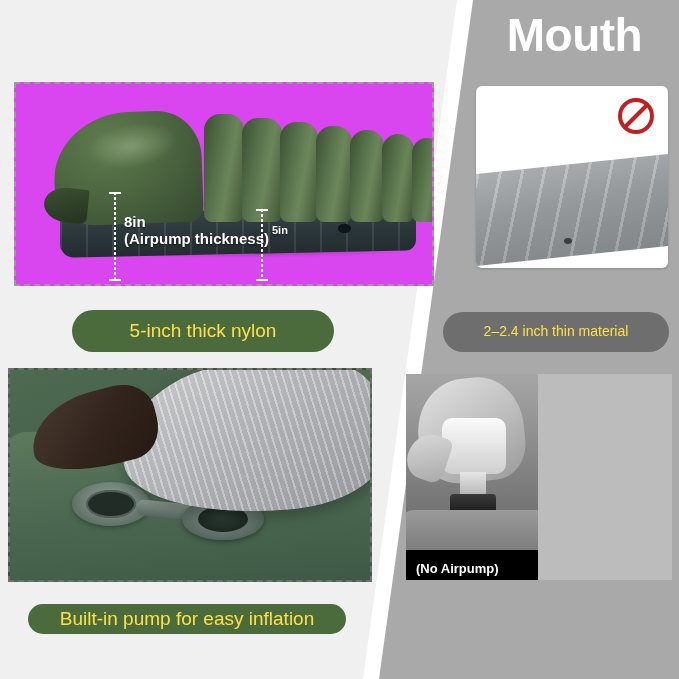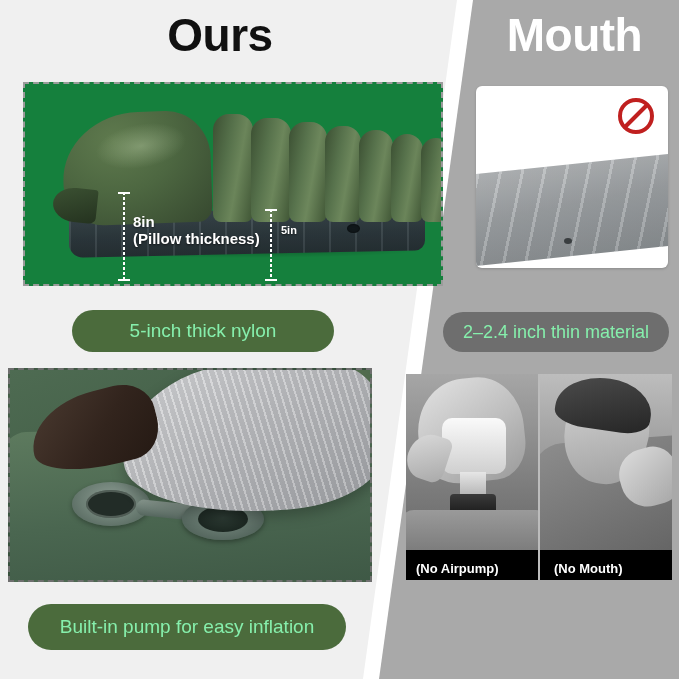--- a/index.html
+++ b/index.html
@@ -20,22 +20,22 @@
     background:#ffffff;
     clip-path:polygon(457px 0, 473px 0, 379px 679px, 363px 679px);}
 
   
   .hdr{position:absolute;font-weight:bold;letter-spacing:-0.5px;white-space:nowrap;}
   #hdr-ours{left:0;top:8px;width:440px;text-align:center;font-size:46px;color:#111111;}
   #hdr-others{left:470px;top:8px;width:209px;text-align:center;font-size:46px;color:#ffffff;}
 
   
   #card-ours-top{
-    position:absolute;left:23px;top:82px;width:420px;height:204px;
-    background:#15803d;border:2px dashed #9b9b9b;box-sizing:border-box;
+    position:absolute;left:14px;top:82px;width:420px;height:204px;
+    background:#d946ef;border:2px dashed #9b9b9b;box-sizing:border-box;
     overflow:hidden;
   }
   
   .mat-wrap{position:absolute;left:0;top:0;width:100%;height:100%;}
   .mat-shadow{position:absolute;left:40px;top:158px;width:360px;height:16px;
     background:radial-gradient(ellipse at center,rgba(0,0,0,.28),rgba(0,0,0,0) 70%);}
   .mat-base{position:absolute;left:44px;top:126px;width:356px;height:44px;
     background:linear-gradient(180deg,#3c4a4f 0%,#2e3a3f 60%,#273236 100%);
     border-radius:4px 10px 10px 14px;
     transform:skewY(-1.2deg);}
@@ -77,28 +77,28 @@
     border-radius:6px 22px 8px 10px;transform:skewY(-6deg);}
   .flatmat-ridges{position:absolute;left:-22px;top:78px;width:236px;height:92px;
     transform:skewY(-6deg);border-radius:6px 22px 8px 10px;
     background:repeating-linear-gradient(102deg,rgba(255,255,255,.16) 0 3px,rgba(0,0,0,.07) 3px 22px);}
   .flatmat-valve{position:absolute;left:88px;top:152px;width:8px;height:6px;
     background:#3a3e40;border-radius:50%;}
   .no-icon{position:absolute;right:12px;top:10px;width:40px;height:40px;}
 
   
   .pill{position:absolute;display:flex;align-items:center;justify-content:center;
-    text-align:center;color:#86efac;font-weight:normal;line-height:1.12;
+    text-align:center;color:#fde047;font-weight:normal;line-height:1.12;
     border-radius:999px;box-sizing:border-box;}
   .pill-green{background:#4b6b3c;}
   .pill-gray{background:#6e6e6e;}
 
   #pill-ours-1{left:72px;top:310px;width:262px;height:42px;font-size:19px;}
-  #pill-others-1{left:443px;top:312px;width:226px;height:40px;font-size:18px;}
-  #pill-ours-2{left:28px;top:604px;width:318px;height:46px;font-size:19px;}
+  #pill-others-1{left:443px;top:312px;width:226px;height:40px;font-size:14px;}
+  #pill-ours-2{left:28px;top:604px;width:318px;height:30px;font-size:19px;}
   #pill-others-2{left:406px;top:601px;width:262px;height:52px;font-size:18px;}
 
   
   #card-ours-bot{
     position:absolute;left:8px;top:368px;width:364px;height:214px;
     border:2px dashed #6f6f6f;box-sizing:border-box;overflow:hidden;
     background:linear-gradient(160deg,#4e6b52 0%,#415c45 55%,#36503c 100%);
   }
   .grass-blur{position:absolute;right:-10px;top:-8px;width:90px;height:120px;
     background:radial-gradient(ellipse at 60% 40%,#6f8a5e 0%,rgba(90,115,75,0) 72%);
@@ -173,21 +173,20 @@
 </style>
 </head>
 <body>
 
 <div id="stage">
 
   <div class="pane pane-left"></div>
   <div class="pane pane-right"></div>
   <div class="divider"></div>
 
-  <div class="hdr" id="hdr-ours">Ours</div>
   <div class="hdr" id="hdr-others">Mouth</div>
 
   <div id="card-ours-top">
     <div class="mat-wrap">
       <div class="mat-shadow"></div>
 
       <div class="mat-base"></div>
       <div class="mat-base-ridges"></div>
       <div class="mat-valve"></div>
 
@@ -203,21 +202,21 @@
 
       <div class="mat-pillow"></div>
       <div class="pillow-hi"></div>
       <div class="pillow-tip"></div>
 
       <div class="mcap" style="left:93px;top:108px;"></div>
       <div class="mline" style="left:98px;top:108px;height:89px;"></div>
       <div class="mcap" style="left:93px;top:195px;"></div>
       <div class="mlabel" style="left:108px;top:130px;font-size:15px;">
         <span>8in</span><br>
-        <span>(Pillow thickness)</span>
+        <span>(Airpump thickness)</span>
       </div>
 
       <div class="mcap" style="left:240px;top:125px;"></div>
       <div class="mline" style="left:245px;top:125px;height:72px;"></div>
       <div class="mcap" style="left:240px;top:195px;"></div>
       <div class="mlabel" style="left:256px;top:140px;font-size:11px;">5in</div>
     </div>
   </div>
 
   <div class="pill pill-green" id="pill-ours-1">5-inch thick nylon</div>
@@ -253,24 +252,16 @@
     <div class="half half-l">
       <div class="hand"></div>
       <div class="pumpbody"></div>
       <div class="thumb"></div>
       <div class="pumpneck"></div>
       <div class="pumpfoot"></div>
       <div class="grayPad"></div>
       <div class="capbar"></div>
       <div class="capbar-txt" style="left:10px;">(No Airpump)</div>
     </div>
-    <div class="half half-r">
-      <div class="cloth"></div>
-      <div class="face"></div>
-      <div class="hair"></div>
-      <div class="hand2"></div>
-      <div class="capbar"></div>
-      <div class="capbar-txt" style="left:14px;">(No Mouth)</div>
-    </div>
   </div>
 
 
 </div>
 
 </body></html>

